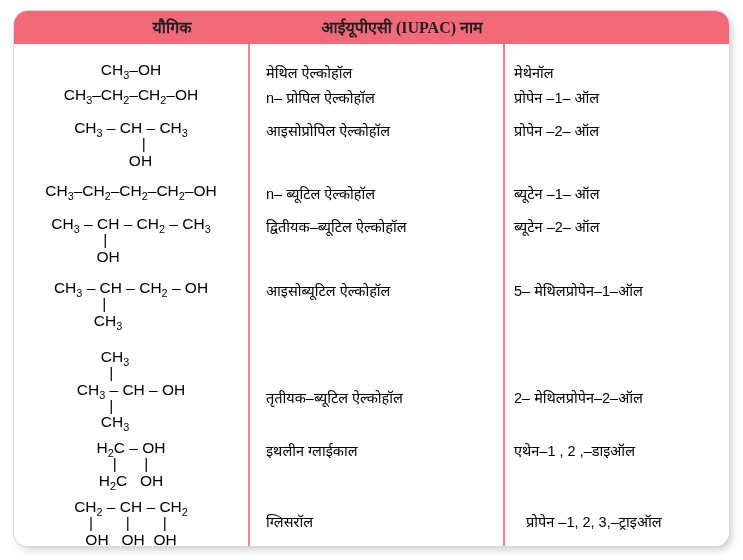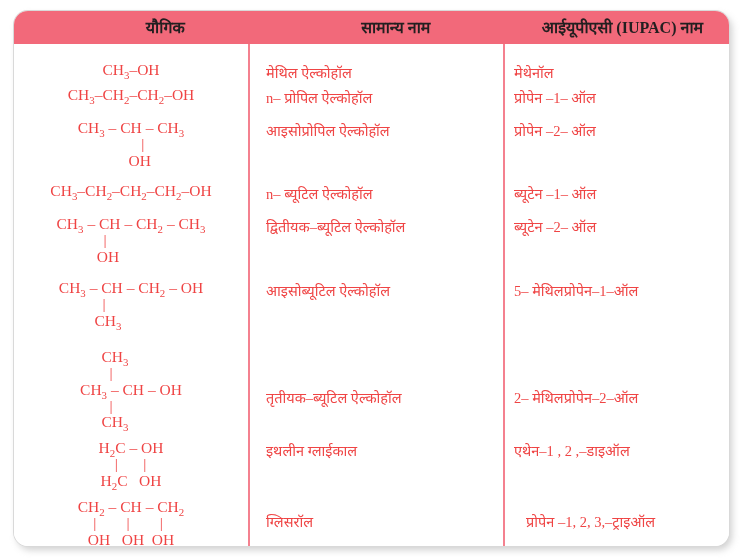--- a/index.html
+++ b/index.html
@@ -59,22 +59,22 @@
   }
   .vline-1{left:234px;}
   .vline-2{left:489px;}
 
   .row{
     position:absolute;
     left:0; right:0;
   }
   .cell{
     position:absolute;
-    font-family:Liberation Serif, serif;
-    color:#ef4444;
+    font-family:Liberation Sans, sans-serif;
+    color:#000000;
   }
   .c-formula{
     left:0; width:234px;
     text-align:center;
     font-size:15.5px;
     line-height:1.18;
     white-space:nowrap;
   }
   .c-common{
     left:236px; width:253px;
@@ -98,21 +98,20 @@
   }
 </style>
 </head>
 <body>
 
 <div class="page">
   <div class="table-card">
 
     <div class="thead">
       <div class="th th-c1">यौगिक</div>
-      <div class="th th-c2">सामान्य नाम</div>
       <div class="th th-c3">आईयूपीएसी (IUPAC) नाम</div>
     </div>
 
     <div class="tbody">
       <div class="vline vline-1"></div>
       <div class="vline vline-2"></div>
 
       <div class="row" style="top:18px;">
         <div class="cell c-formula">
           <div class="bondline">CH<sub>3</sub>–OH</div>

